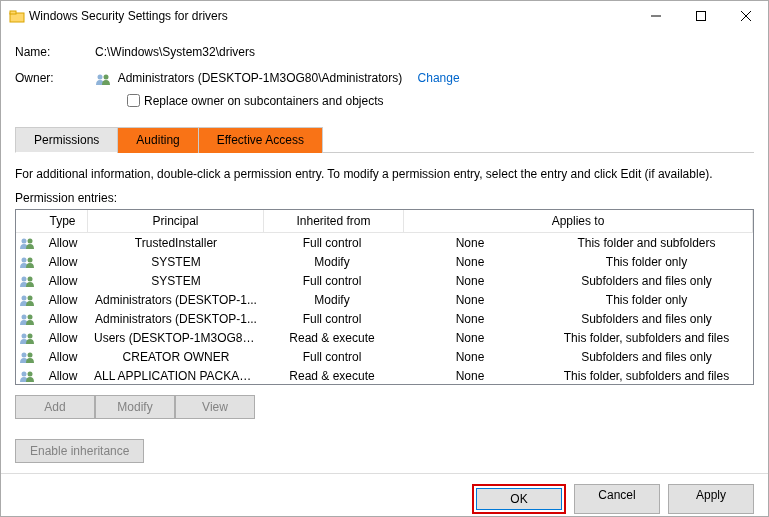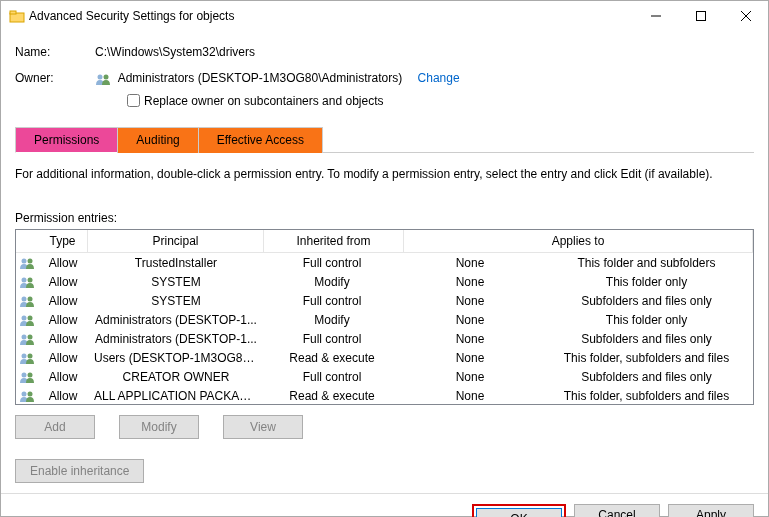--- a/index.html
+++ b/index.html
@@ -10,56 +10,56 @@
 .titlebar .winbtn { width: 45px; height: 30px; display: flex; align-items: center; justify-content: center; }
 .content { flex: 1; padding: 8px 14px 0 14px; display: flex; flex-direction: column; }
 .row { display: flex; align-items: center; margin: 6px 0; }
 .label { width: 80px; }
 .value { color: #000; }
 .link { color: #0066cc; margin-left: 12px; cursor: pointer; }
 .checkbox-row { display: flex; align-items: center; margin: 0 0 10px 108px; }
 .checkbox-row input { margin-right: 4px; }
 .tabs { display: flex; border-bottom: 1px solid #ccc; margin-top: 6px; }
 .tab { padding: 5px 18px; border: 1px solid transparent; border-bottom: none; cursor: pointer; position: relative; top: 1px; background: #f97316; border-color:#ccc; margin-right:-1px;}
-.tab.active { background: #ec4899; border-color: #ccc; border-bottom: 1px solid #fff; }
+.tab.active { background: #e5e5e5; border-color: #ccc; border-bottom: 1px solid #fff; }
 .info { margin: 14px 0 10px 0; }
-.subhead { margin-bottom: 4px; margin-top: 20px; }
+.subhead { margin-bottom: 4px; }
 .grid { border: 1px solid #828790; height: 176px; overflow-y: scroll; overflow-x: hidden; position: relative; text-align: center; }
 .ghead { display: flex; background: #fff; border-bottom: 1px solid #e5e5e5; position: sticky; top:0;}
 .ghead div { padding: 4px 6px; border-right: 1px solid #e5e5e5; }
 .c-ico { width: 22px; border-right: none !important; padding:4px 0 !important; }
 .c-type { width: 50px; }
 .c-princ { width: 176px; }
 .c-access { width: 136px; }
 .c-inh { width: 140px; }
 .c-app { flex: 1; }
 .grow { display: flex; align-items: center; height: 19px; }
 .grow div { padding: 1px 6px; white-space: nowrap; overflow: hidden; text-overflow: ellipsis; }
 .grow .c-ico { display:flex; align-items:center; justify-content:center; padding:0; }
-.btnrow { display: flex; gap: 24px; margin: 10px 0; }
+.btnrow { display: flex; gap: 0; margin: 10px 0; }
 .btn { padding: 4px 0; width: 80px; text-align: center; border: 1px solid #adadad; background: #e1e1e1; color: #838383; }
 .btn.wide { width: auto; padding: 4px 14px; }
 .footer { border-top: 1px solid #ddd; padding: 10px 14px; display: flex; justify-content: flex-end; gap: 8px; }
 .fbtn { width: 86px; padding: 3px 0; text-align: center; border: 1px solid #adadad; background: #e1e1e1; cursor: pointer; }
 .ok-wrap { border: 2px solid #d40000; padding: 2px; }
 .ok-wrap .fbtn { border: 1px solid #0078d7; }
 .folder-icon svg, .people-icon svg, .people2-icon svg { display:block; }
 </style>
 </head>
 <body>
 
 <div class="window">
   <div class="titlebar">
     <span class="folder-icon">
       <svg width="16" height="16">
           <rect x="1" y="5" width="14" height="9" fill="#ffd76b" stroke="#d9a400"></rect>
           <rect x="1" y="3" width="6" height="3" fill="#ffd76b" stroke="#d9a400"></rect>
         </svg>
     </span>
-    <span class="title">Advanced Security Settings for objects</span>
+    <span class="title">Windows Security Settings for drivers</span>
     <div class="winbtn">
         <svg width="10" height="10">
           <line x1="0" y1="5" x2="10" y2="5" stroke="#000"></line>
         </svg>
       </div>
     <div class="winbtn">
         <svg width="10" height="10">
           <rect x="0.5" y="0.5" width="9" height="9" fill="none" stroke="#000"></rect>
         </svg>
       </div>

